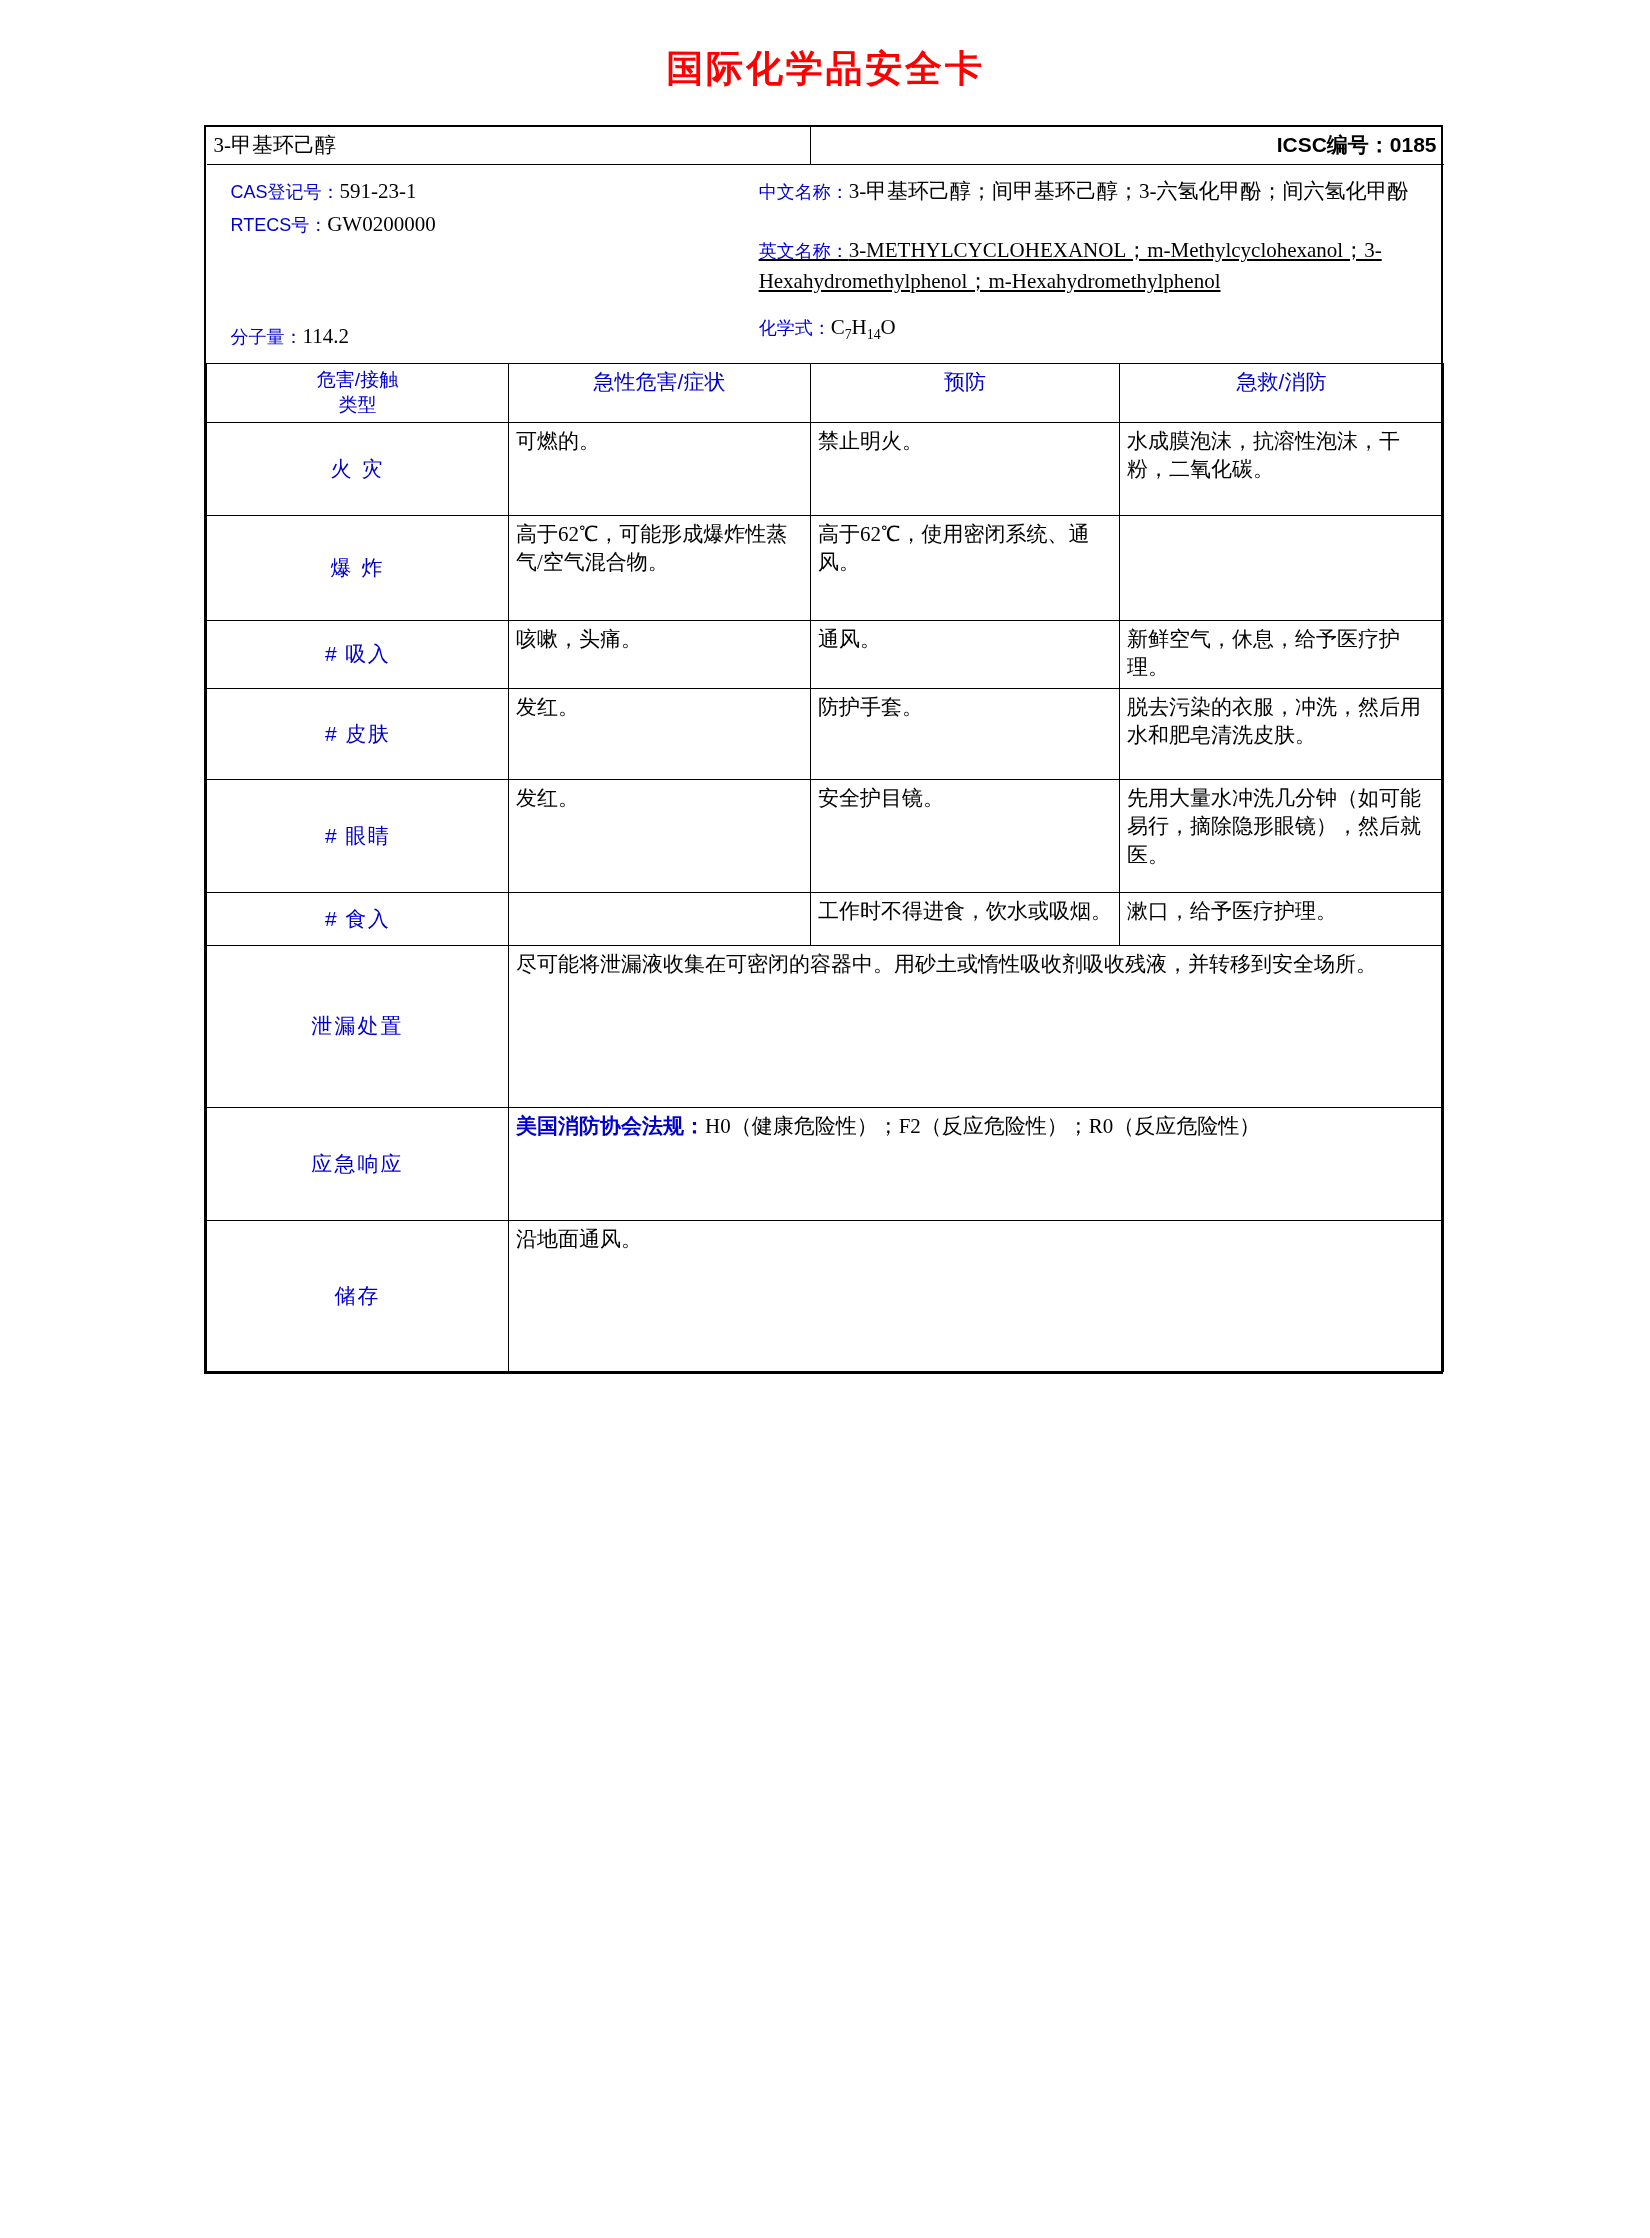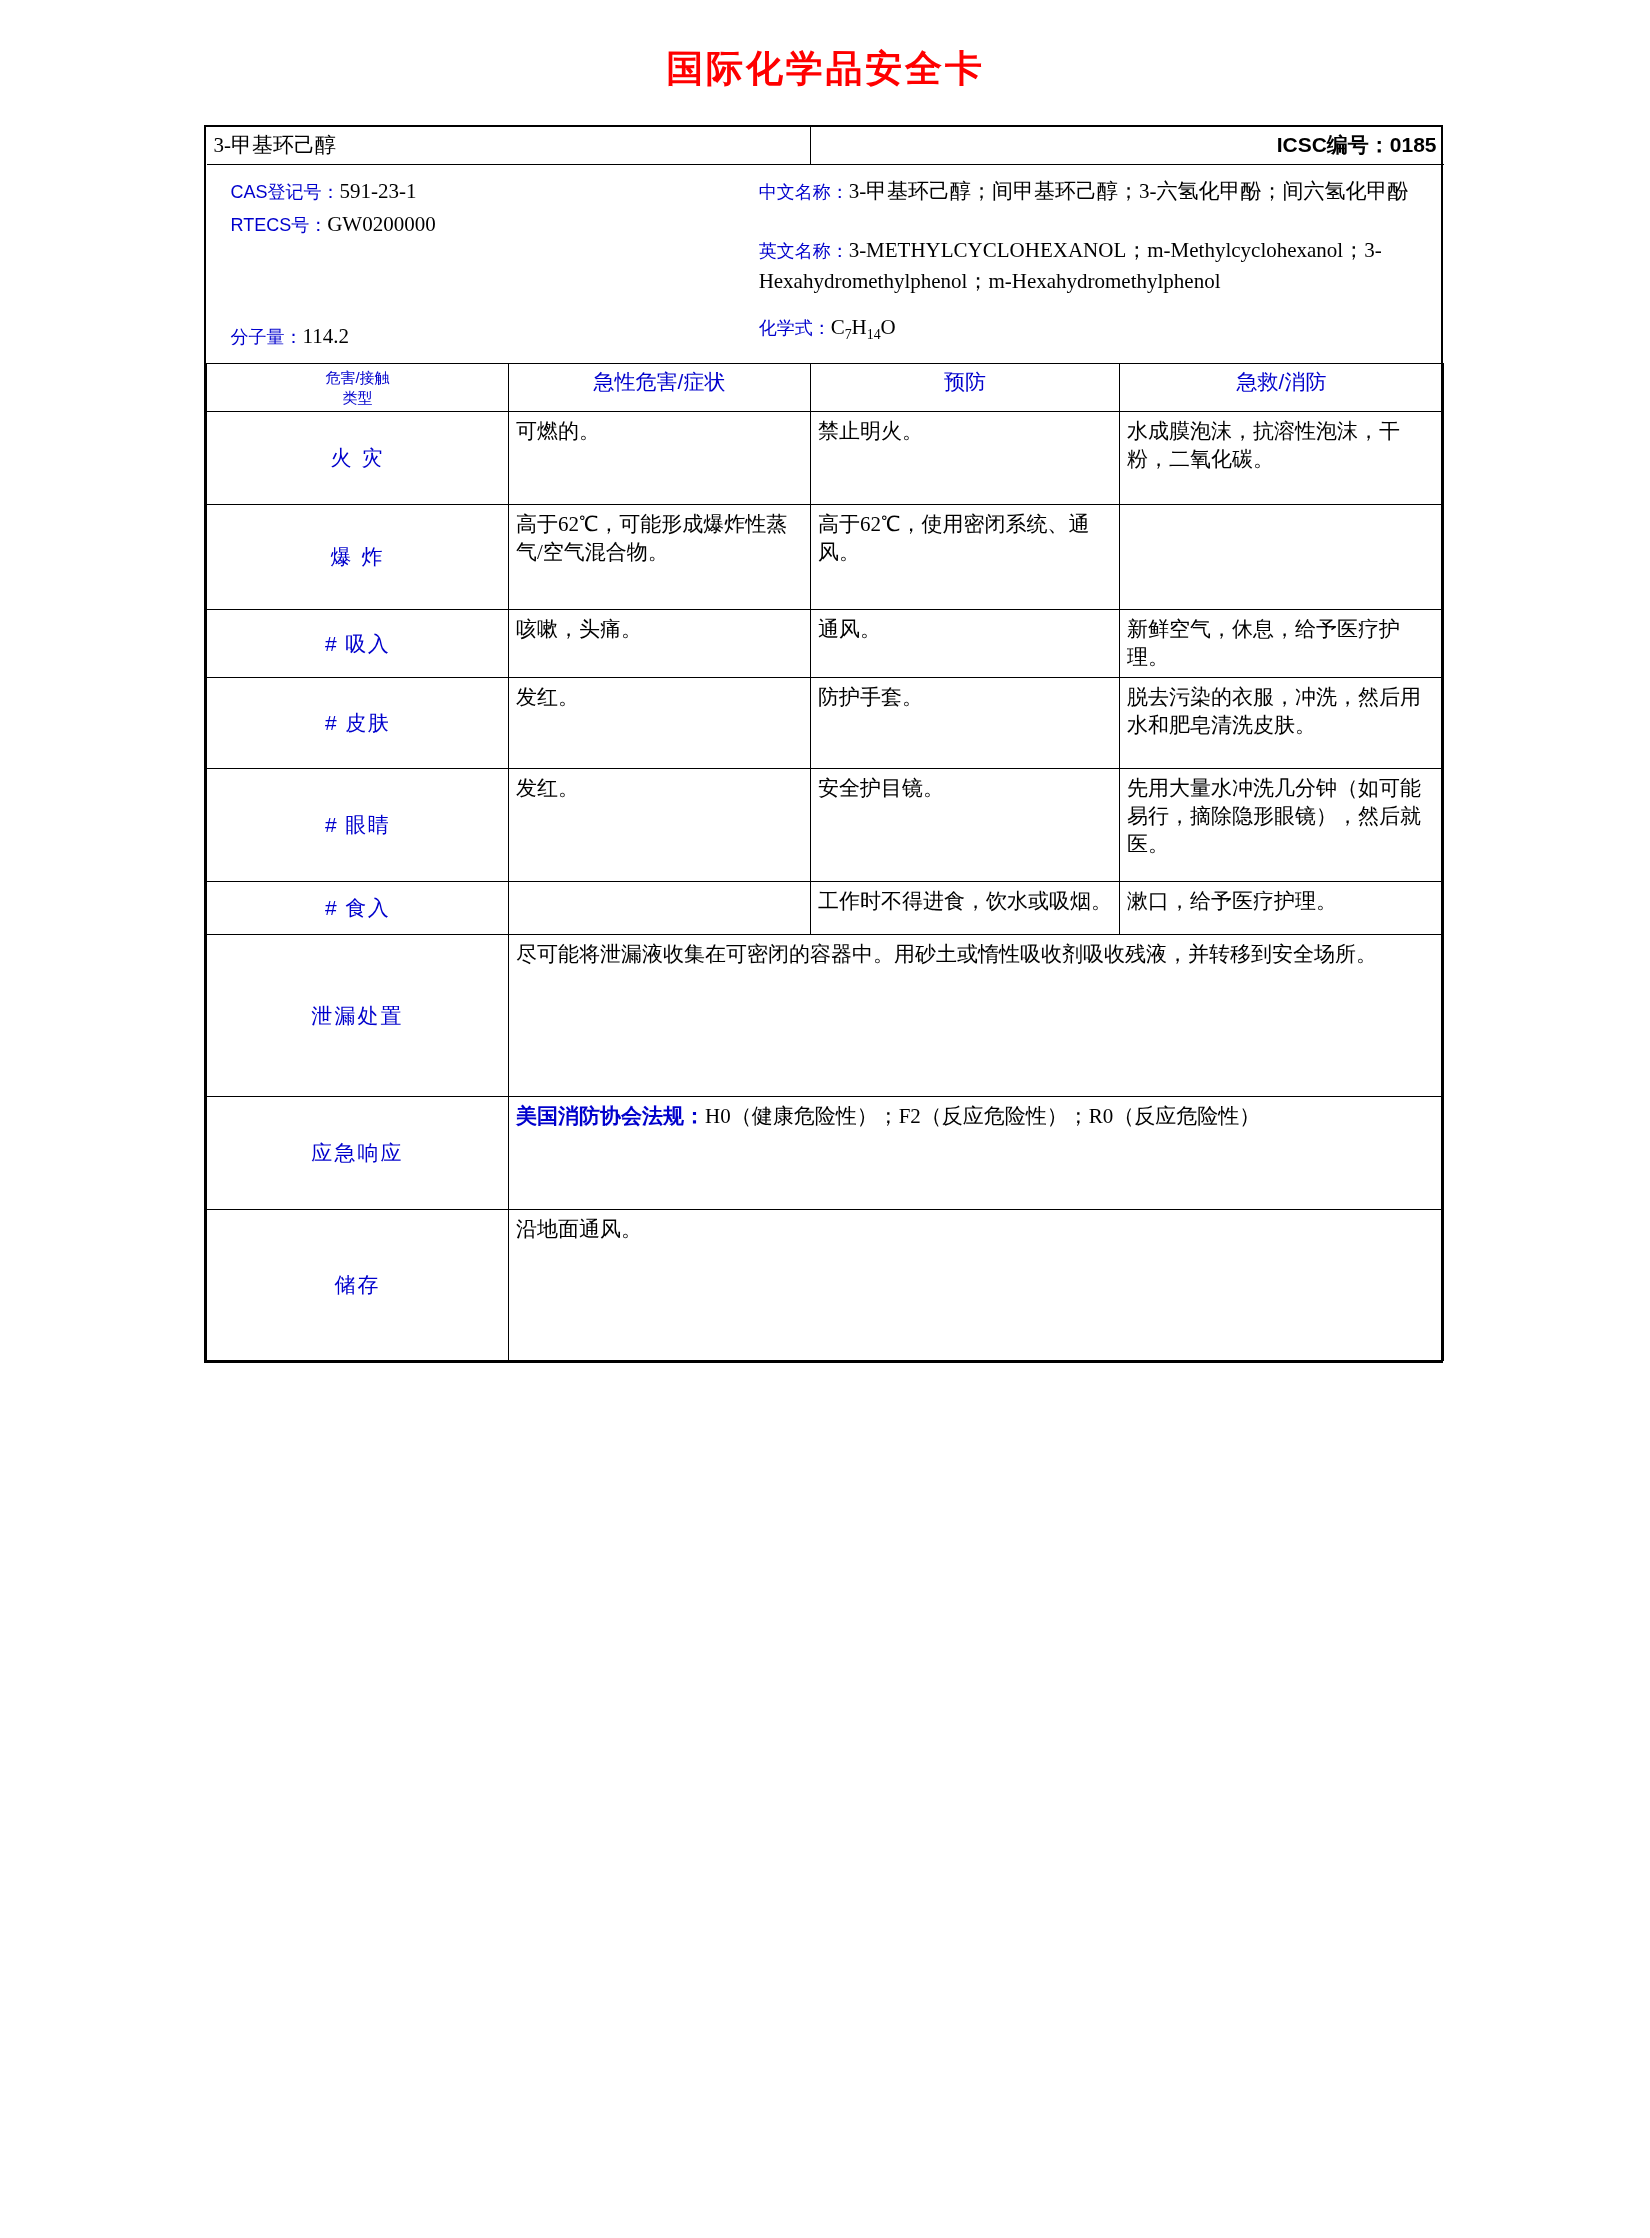--- a/index.html
+++ b/index.html
@@ -100,39 +100,40 @@
     margin-bottom: 4.2px;
   }
   .mw-line {
     position: absolute;
     bottom: 8.4px;
     left: 17px;
   }
   .en-block {
     margin-top: 29.5px;
     line-height: 1.45;
+    text-decoration: underline;
   }
   .formula-line {
     margin-top: 17px;
   }
   sub {
     font-size: 0.66em;
     vertical-align: sub;
   }
   
   .colhdr td {
     text-align: center;
     color: #0000cc;
     font-family: "Liberation Sans", sans-serif;
     font-size: 22.5px;
     padding: 9.8px 5.6px;
     vertical-align: middle;
   }
   .colhdr td.first {
-    font-size: 15px;
+    font-size: 19px;
     line-height: 1.3;
   }
   .rowlabel {
     color: #0000cc;
     font-family: "Liberation Sans", sans-serif;
     font-size: 22px;
     text-align: center;
     vertical-align: middle !important;
     letter-spacing: 2.1px;
   }

